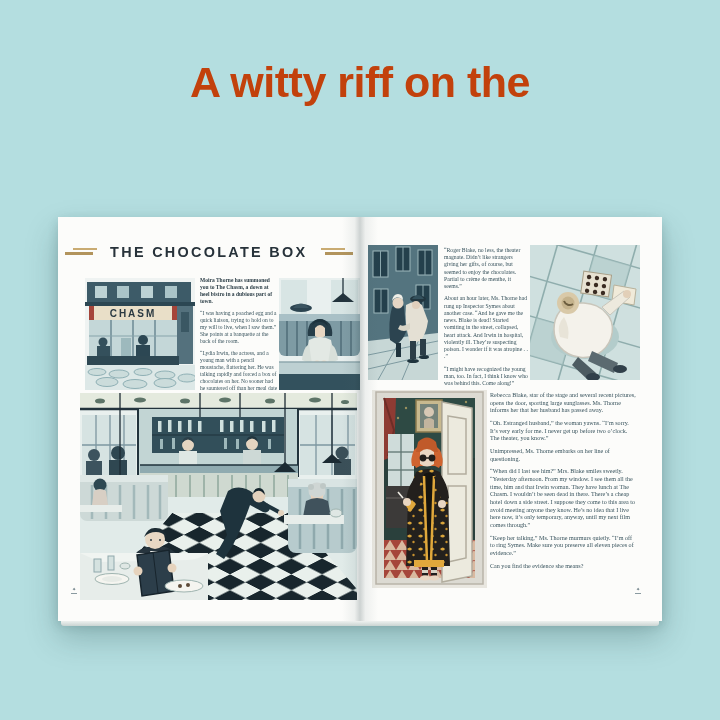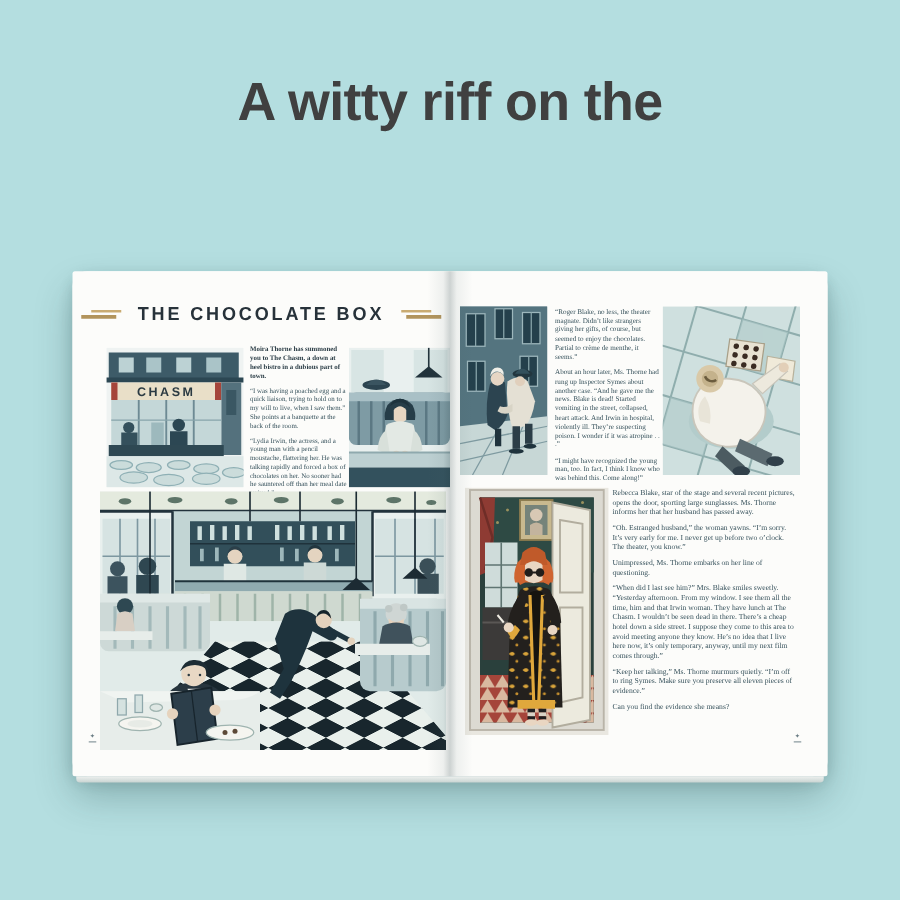--- a/index.html
+++ b/index.html
@@ -4,27 +4,27 @@
 <style>
   html,body{margin:0;padding:0;}
   body{
     width:720px;height:720px;position:relative;overflow:hidden;
     background:#b4dee0;
     font-family:"Liberation Sans",sans-serif;
   }
   
   .headline{
     position:absolute;top:60px;left:0;width:720px;text-align:center;
-    font-weight:bold;font-size:43px;line-height:1.06;color:#404040;
+    font-weight:bold;font-size:43px;line-height:1.06;color:#c2410c;
     letter-spacing:-0.5px;
   }
   
   .book{
     position:absolute;left:58px;top:217px;width:604px;height:404px;
-    background:#fcfcfa;border-radius:12px;
+    background:#fcfcfa;border-radius:0;
     box-shadow:0 16px 30px rgba(25,60,62,.28),0 4px 10px rgba(25,60,62,.18);
   }
   .book::after{ 
     content:'';position:absolute;left:3px;right:3px;bottom:-5px;height:5px;
     background:linear-gradient(#eef1ef,#c9d4d2);border-radius:0 0 3px 3px;
   }
   .page{position:absolute;top:0;height:404px;width:302px;background:#fcfcfa;}
   .page.left{left:0;border-radius:2px 0 0 2px;}
   .page.right{left:302px;border-radius:0 2px 2px 0;}
   .spine{

